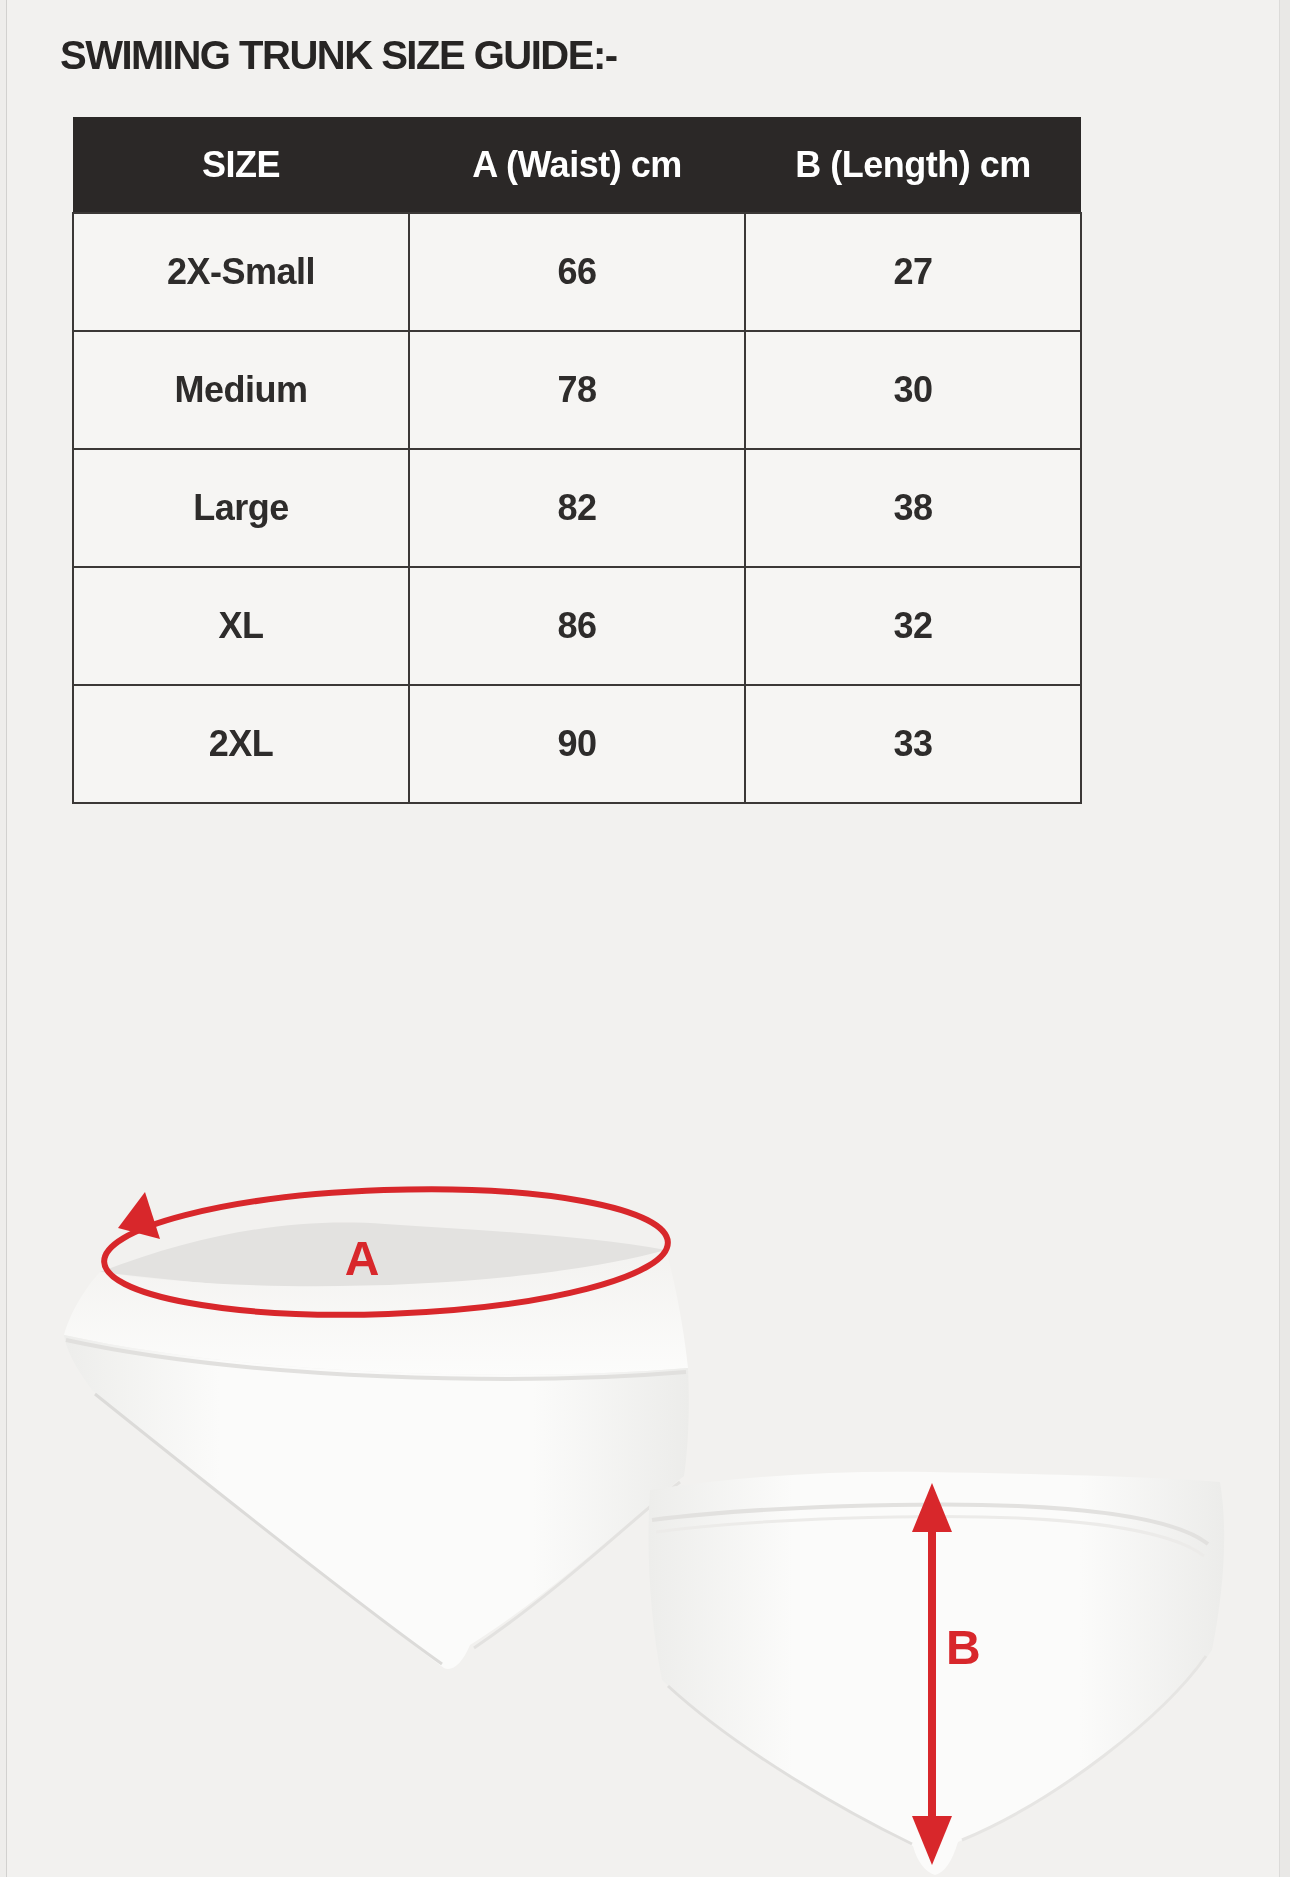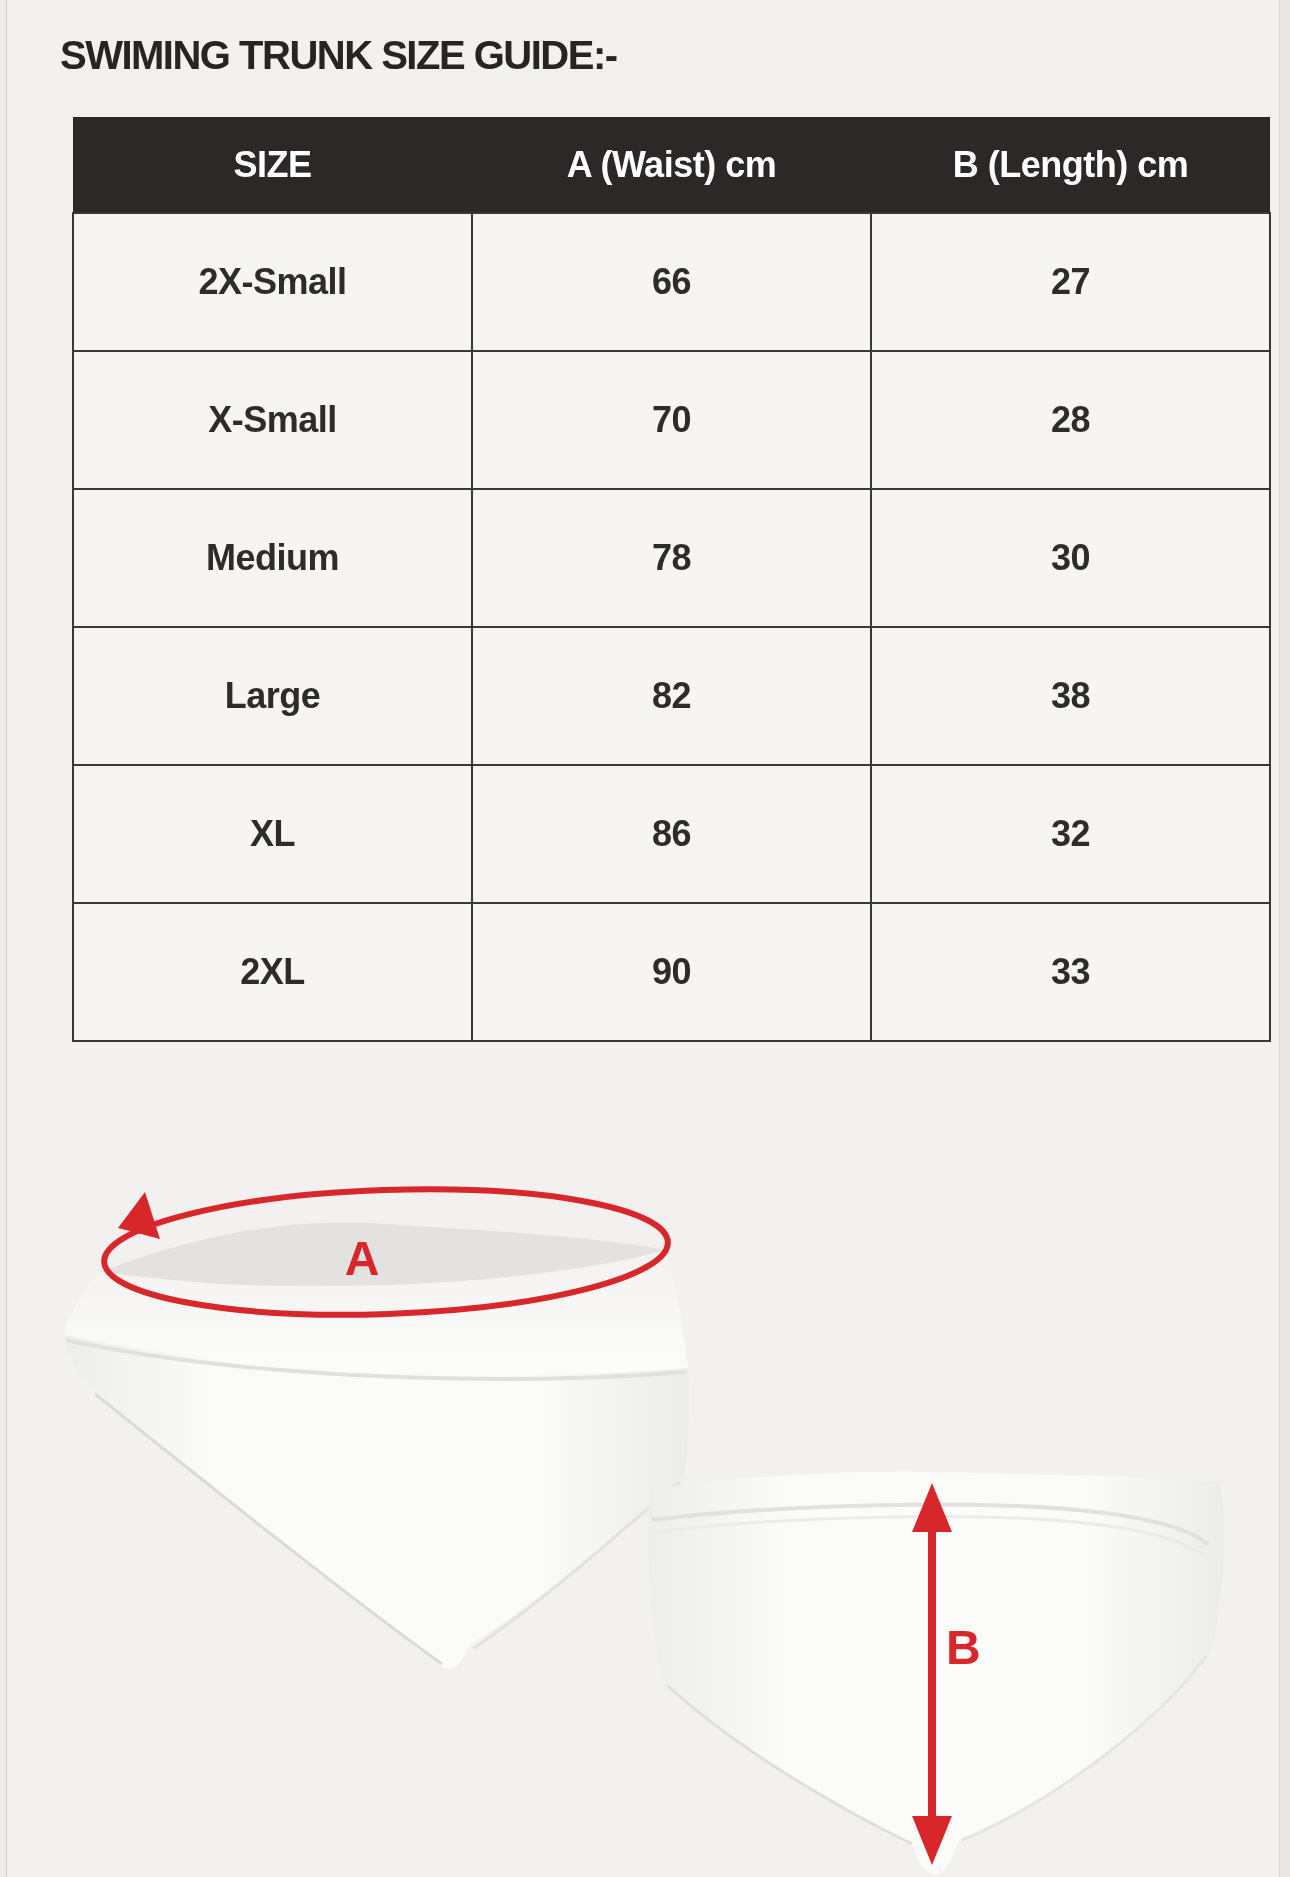--- a/index.html
+++ b/index.html
@@ -17,34 +17,34 @@
   .edge-right{
     position:absolute;right:0;top:0;width:10px;height:100%;
     background:#e9e8e6;border-left:1px solid #dcdbd9;
   }
   .page-title{
     position:absolute;left:60px;top:34px;margin:0;
     font-size:40px;font-weight:bold;letter-spacing:-1.5px;
     color:#272524;line-height:1.05;white-space:nowrap;
   }
   .size-table{
-    position:absolute;left:72px;top:117px;width:1199px;
+    position:absolute;left:72px;top:117px;width:1010px;
     border-collapse:collapse;table-layout:fixed;
   }
   .size-table th{
     background:#2b2827;color:#ffffff;
     font-size:36px;font-weight:bold;letter-spacing:-0.5px;
     height:95px;text-align:center;vertical-align:middle;
     border:0;padding:0;
   }
   .size-table td{
     background:#f6f5f3;color:#2e2c2b;
     font-size:36px;font-weight:bold;letter-spacing:-0.5px;
     height:100px;text-align:center;vertical-align:middle;
-    border:2px solid #3b3836;padding:18px;
+    border:2px solid #3b3836;padding:8px;
   }
   .illustration{
     position:absolute;left:0;top:1120px;width:1290px;height:757px;
   }
   .illustration text{
     font-family:"Liberation Sans", sans-serif;
     font-weight:bold;
   }
 </style>
 </head>
@@ -63,25 +63,20 @@
       <th>B (Length) cm</th>
     </tr>
   </thead>
   <tbody>
   <tr>
     <td>2X-Small</td>
     <td>66</td>
     <td>27</td>
   </tr>
 
-  <tr>
-    <td>X-Small</td>
-    <td>70</td>
-    <td>28</td>
-  </tr>
 
 
   <tr>
     <td>Medium</td>
     <td>78</td>
     <td>30</td>
   </tr>
 
   <tr>
     <td>Large</td>

